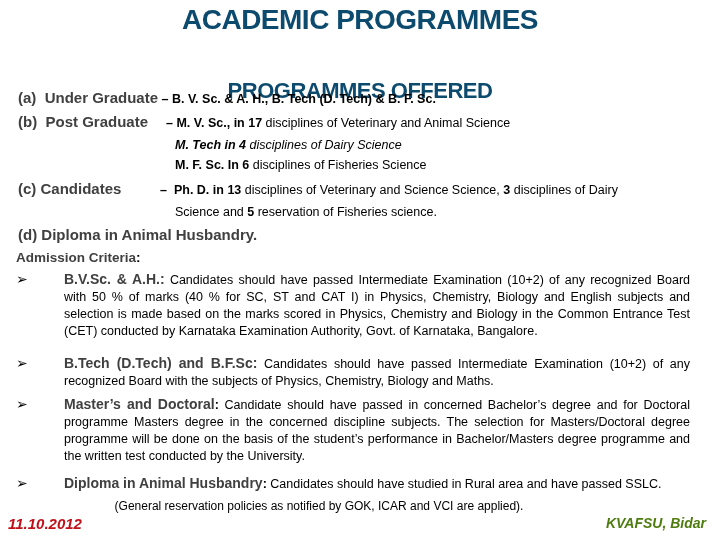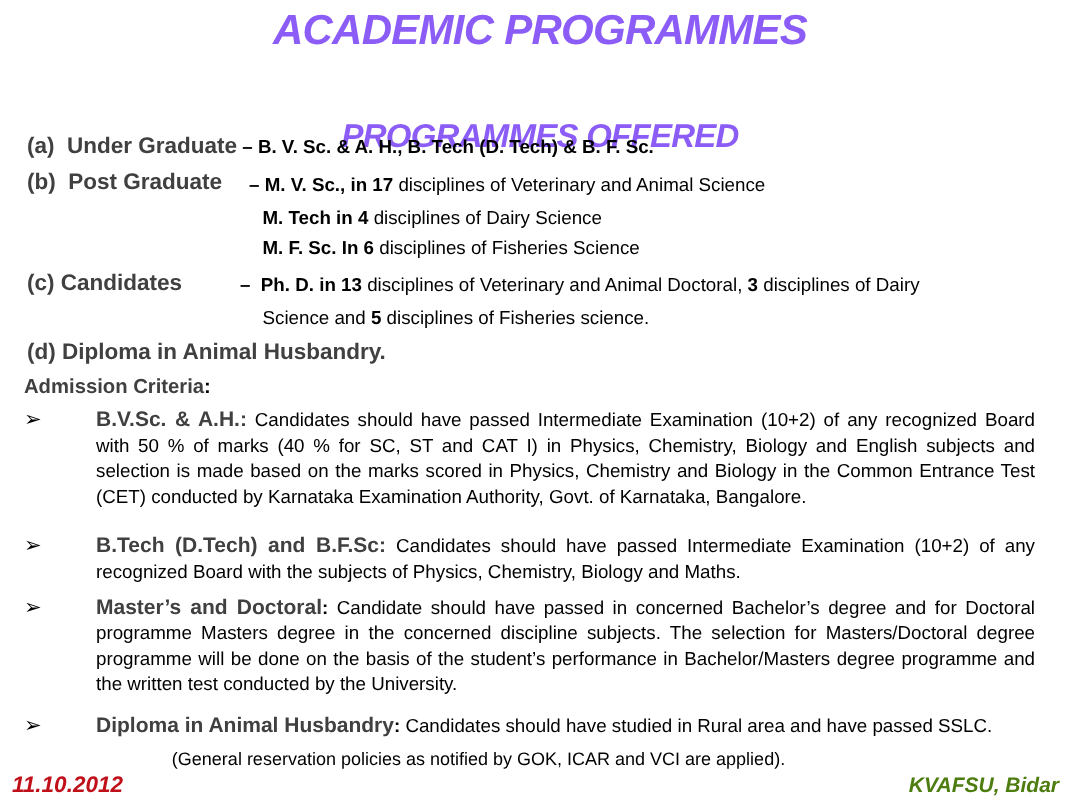--- a/index.html
+++ b/index.html
@@ -3,21 +3,21 @@
 <meta charset="utf-8">
 <style>
   html, body { margin: 0; padding: 0; background: #ffffff; }
   body {
     width: 720px; height: 540px; position: relative; overflow: hidden;
     font-family: "Liberation Sans", "DejaVu Sans", sans-serif;
     color: #000;
   }
   .title {
     position: absolute; left: 0; width: 720px; text-align: center;
-    color: #8b5cf6; font-weight: bold; letter-spacing: -0.5px; font-style: italic;
+    color: #0c4a6e; font-weight: bold; letter-spacing: -0.5px;
   }
   .t1 { top: 4px; font-size: 28px; line-height: 32px; }
   .t2 { top: 50px; font-size: 22px; line-height: 28px; margin-top: 27px; }
 
   .blue { color: #404040; font-weight: bold; }
   .b { font-weight: bold; }
 
   .row { position: absolute; font-size: 12.5px; line-height: 18px; white-space: nowrap; }
   .lab { font-size: 15px; }
 
@@ -45,35 +45,35 @@
   <div class="row" style="left:18px; top:89px;">
     <span class="blue lab" style="white-space:pre">(a)  Under Graduate</span><span class="b" style="white-space:pre"> – </span><span class="b">B. V. Sc. &amp; A. H., B. Tech (D. Tech) &amp; B. F. Sc.</span>
   </div>
 
   <div class="row" style="left:18px; top:113px;">
     <span class="blue lab" style="white-space:pre">(b)  Post Graduate</span>
   </div>
   <div class="row" style="left:166px; top:114px;">
     <span class="b" style="white-space:pre">– </span><span class="b">M. V. Sc., in 17</span><span> disciplines of Veterinary and Animal Science</span>
   </div>
-  <div class="row" style="left:175px; top:136px;">
+  <div class="row" style="left:175px; top:136px;font-style:italic;">
     <span class="b">M. Tech in 4</span><span> disciplines of Dairy Science</span>
   </div>
   <div class="row" style="left:175px; top:156px;">
     <span class="b">M. F. Sc. In 6</span><span> disciplines of Fisheries Science</span>
   </div>
 
   <div class="row" style="left:18px; top:180px;">
     <span class="blue lab">(c) Candidates</span>
   </div>
   <div class="row" style="left:160px; top:181px;">
-    <span class="b" style="white-space:pre">–  </span><span class="b">Ph. D. in 13</span><span style="white-space:pre"> disciplines of Veterinary and Animal Doctoral, </span><span class="b">3</span><span> disciplines of Dairy</span>
+    <span class="b" style="white-space:pre">–  </span><span class="b">Ph. D. in 13</span><span style="white-space:pre"> disciplines of Veterinary and Science Science, </span><span class="b">3</span><span> disciplines of Dairy</span>
   </div>
   <div class="row" style="left:175px; top:203px;">
-    <span style="white-space:pre">Science and </span><span class="b">5</span><span> disciplines of Fisheries science.</span>
+    <span style="white-space:pre">Science and </span><span class="b">5</span><span> reservation of Fisheries science.</span>
   </div>
 
   <div class="row" style="left:18px; top:226px;">
     <span class="blue lab">(d) Diploma in Animal Husbandry.</span>
   </div>
 
   <div class="crit-head">
     <span class="blue">Admission Criteria</span><span class="b colon">:</span>
   </div>
 

